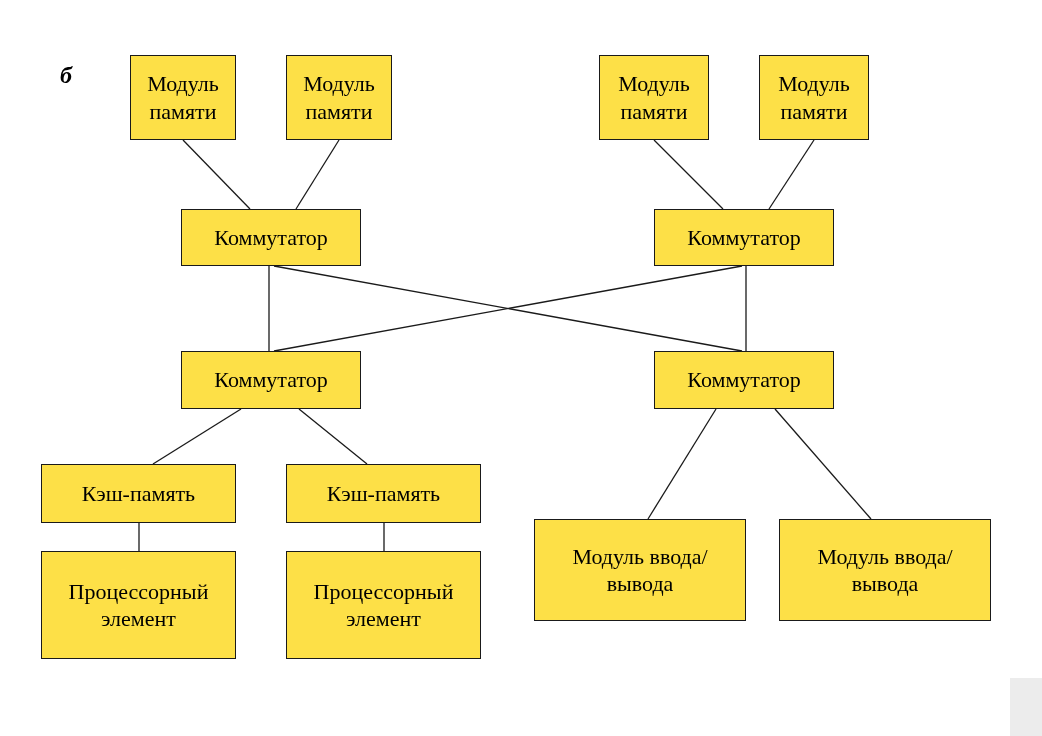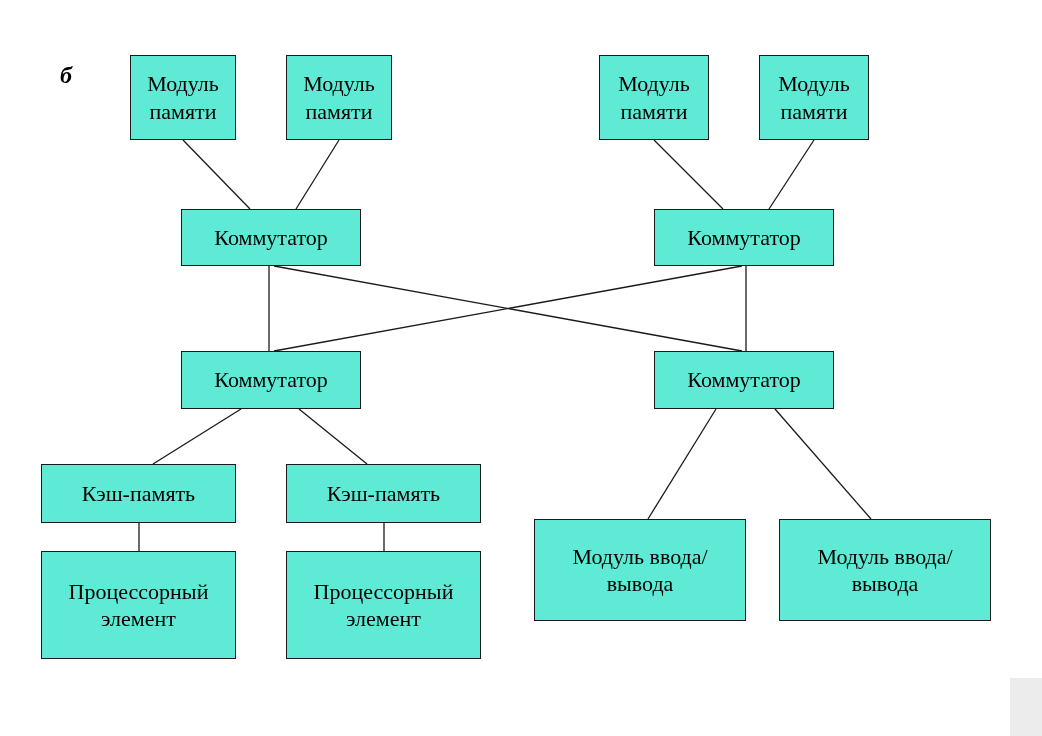--- a/index.html
+++ b/index.html
@@ -19,21 +19,21 @@
     position: absolute;
     left: 0;
     top: 0;
     width: 1042px;
     height: 736px;
   }
   .node {
     position: absolute;
     box-sizing: border-box;
     border: 1.5px solid #1a1a1a;
-    background: #5eead4;
+    background: #fde047;
     display: flex;
     align-items: center;
     justify-content: center;
     text-align: center;
     font-size: 22px;
     line-height: 1.25;
     color: #000000;
     white-space: pre-line;
   }
   .figure-label {

